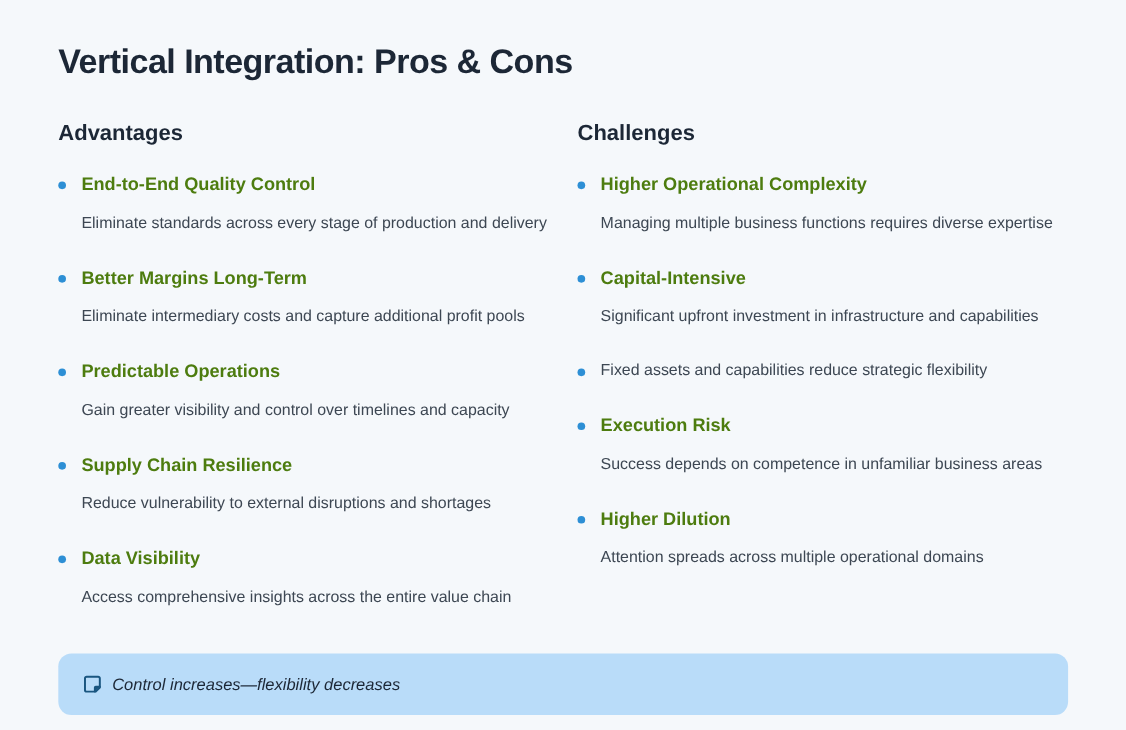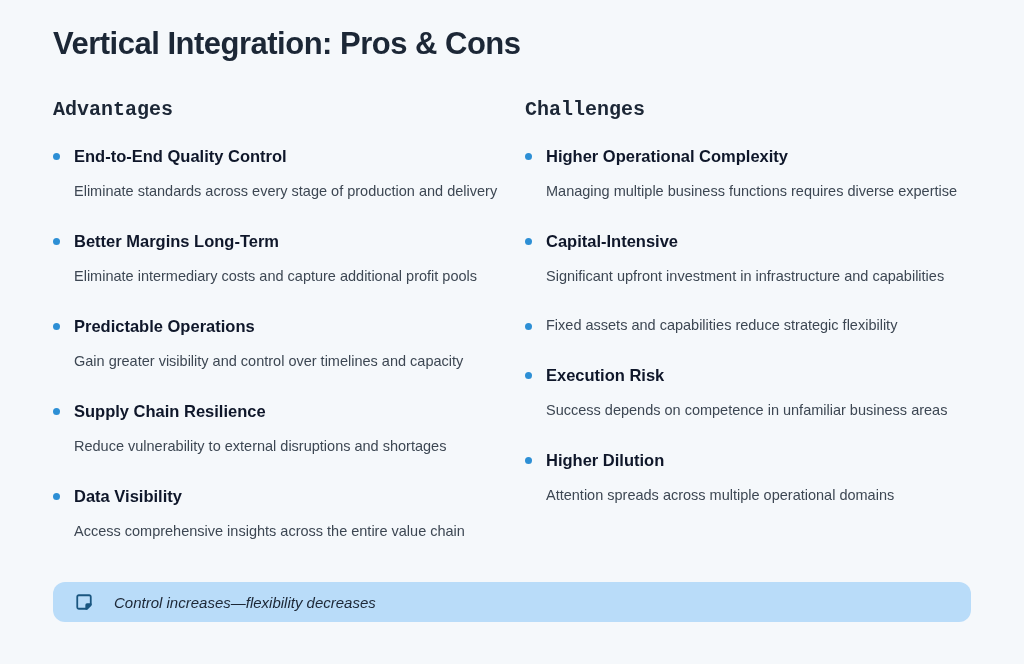--- a/index.html
+++ b/index.html
@@ -5,75 +5,74 @@
   * { margin: 0; padding: 0; box-sizing: border-box; }
   html, body {
     width: 1024px; height: 664px;
     overflow: hidden;
     background: #f5f8fb;
     font-family: "Liberation Sans", sans-serif;
     color: #202b3b;
   }
   .page {
     width: 1024px; height: 664px;
-    padding: 26px 53px 0 53px;
+    padding: 38px 53px 0 53px;
   }
   .page-title {
     font-size: 31px;
     font-weight: 800;
     letter-spacing: -0.5px;
     color: #1c2736;
     margin-bottom: 36px;
   }
   .columns {
     display: grid;
     grid-template-columns: 1fr 1fr;
     column-gap: 26px;
   }
   .col-heading {
     font-size: 20px;
     font-weight: 700;
     color: #1c2736;
     margin-bottom: 26px;
-    font-family: Liberation Mono, monospace;
   }
   .item {
     position: relative;
     padding-left: 21px;
     margin-bottom: 33px;
   }
   .bullet {
     position: absolute;
     left: 0;
     top: 6px;
     width: 7px;
     height: 7px;
     border-radius: 50%;
     background: #2d8fd5;
   }
   .item-title {
     font-size: 16.5px;
     font-weight: 700;
-    color: #0f172a;
+    color: #4d7c0f;
     margin-bottom: 17px;
   }
   .item-desc {
     font-size: 14.5px;
     color: #3d4753;
   }
   .callout {
     margin-top: 10px;
     width: 918px;
-    height: 40px;
+    height: 56px;
     background: #b9dcf9;
     border-radius: 12px;
     display: flex;
     align-items: center;
     padding: 0 22px;
-    gap: 21px;
+    gap: 9px;
   }
   .callout-icon {
     width: 18px;
     height: 18px;
     flex: 0 0 auto;
     display: flex;
     align-items: center;
   }
   .callout-text {
     font-size: 15px;

